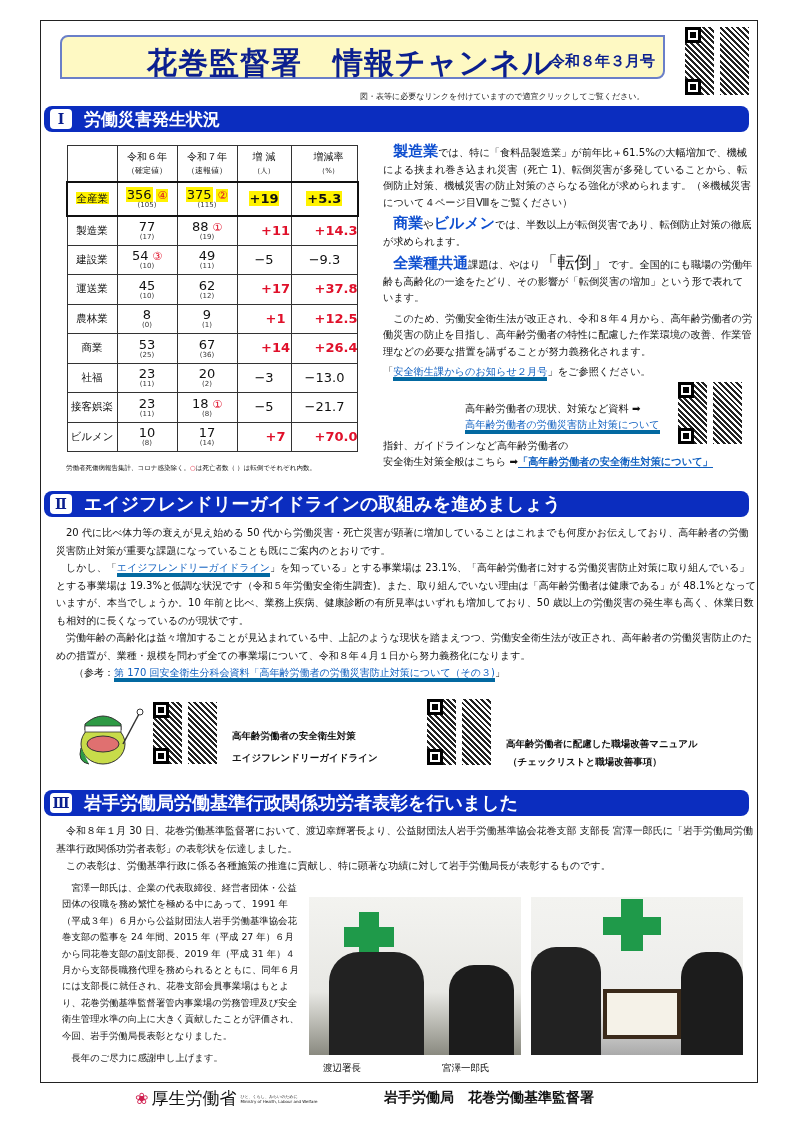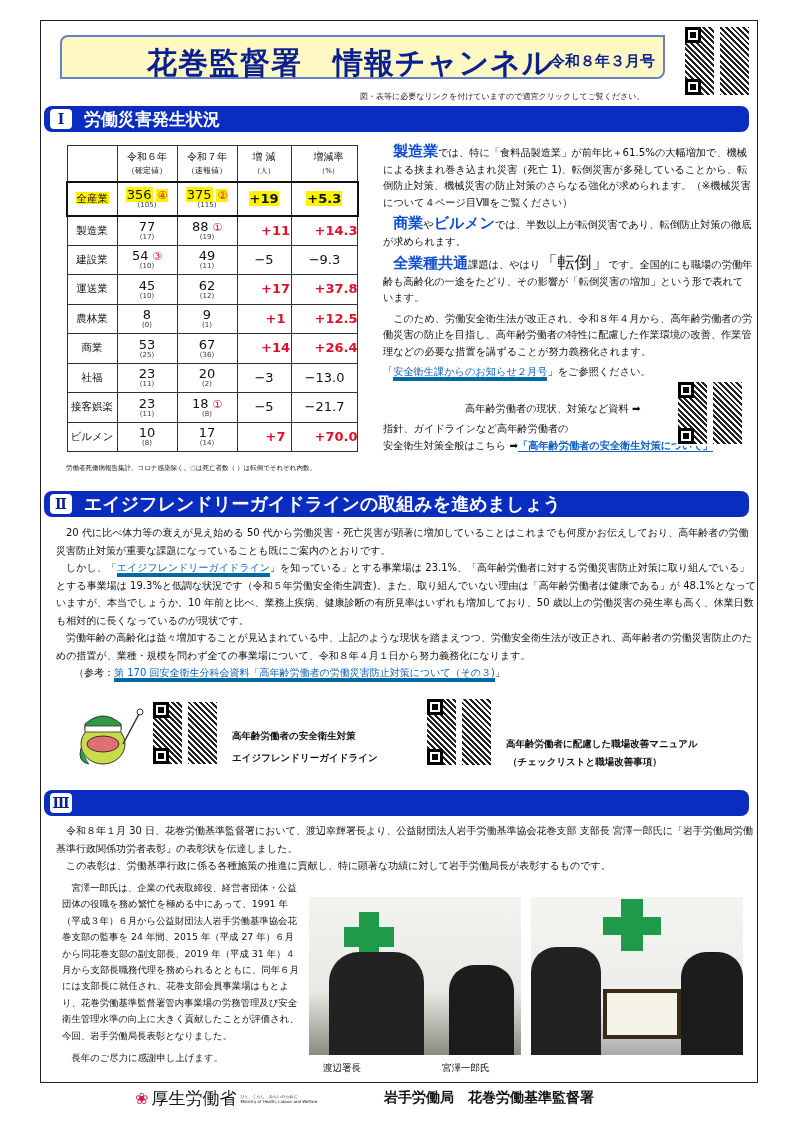--- a/index.html
+++ b/index.html
@@ -148,20 +148,21 @@
   <span>労働者死傷病報告集計、コロナ感染除く。</span><span class="o">○</span><span>は死亡者数（ ）は転倒でそれぞれ内数。</span>
 </div>
 
 <div class="right-col">
   <p><span class="kw">製造業</span><span>では、特に「食料品製造業」が前年比＋61.5%の大幅増加で、機械による挟まれ巻き込まれ災害（死亡 1)、転倒災害が多発していることから、転倒防止対策、機械災害の防止対策のさらなる強化が求められます。（※機械災害について４ページ目Ⅷをご覧ください）</span></p>
   <p><span class="kw">商業</span><span>や</span><span class="kw">ビルメン</span><span>では、半数以上が転倒災害であり、転倒防止対策の徹底が求められます。</span></p>
   <p><span class="kw">全業種共通</span><span>課題は、やはり</span><span class="big">「転倒」</span><span>です。全国的にも職場の労働年齢も高齢化の一途をたどり、その影響が「転倒災害の増加」という形で表れています。</span></p>
   <p style="margin-top:4px">このため、労働安全衛生法が改正され、令和８年４月から、高年齢労働者の労働災害の防止を目指し、高年齢労働者の特性に配慮した作業環境の改善、作業管理などの必要な措置を講ずることが努力義務化されます。</p>
   <div style="margin-top:2px"><span>「</span><span class="link">安全衛生課からのお知らせ２月号</span><span>」をご参照ください。</span></div>
   <div style="margin-left:82px;margin-top:20px">高年齢労働者の現状、対策など資料 ➡</div>
+  <div style="margin-left:82px"><span class="link">高年齢労働者の労働災害防止対策について</span></div>
   <div style="margin-top:4px">指針、ガイドラインなど高年齢労働者の</div>
   <div><span>安全衛生対策全般はこちら ➡</span><span class="linkb">「高年齢労働者の安全衛生対策について」</span></div>
 </div>
 <div class="qr" style="left:676px;top:380px;width:68px;height:66px;"></div>
 
 <div class="sec-bar" style="top:491px;">
   <span class="sec-num">Ⅱ</span>
   <span class="sec-title" style="font-size:18px">エイジフレンドリーガイドラインの取組みを進めましょう</span>
 </div>
 <div class="body-text" style="top:524px;left:56px;">
@@ -182,20 +183,21 @@
 </svg>
 <div class="qr" style="left:151px;top:700px;width:68px;height:66px;"></div>
 <div class="caption" style="left:232px;top:730px;text-align:center;">高年齢労働者の安全衛生対策</div>
 <div class="caption" style="left:232px;top:752px;">エイジフレンドリーガイドライン</div>
 <div class="qr" style="left:425px;top:697px;width:68px;height:70px;"></div>
 <div class="caption" style="left:506px;top:738px;">高年齢労働者に配慮した職場改善マニュアル</div>
 <div class="caption" style="left:508px;top:756px;">（チェックリストと職場改善事項）</div>
 
 <div class="sec-bar" style="top:790px;">
   <span class="sec-num">Ⅲ</span>
+  <span class="sec-title" style="font-size:18px">岩手労働局労働基準行政関係功労者表彰を行いました</span>
 </div>
 <div class="body-text" style="top:822px;left:56px;">
   <p>令和８年１月 30 日、花巻労働基準監督署において、渡辺幸輝署長より、公益財団法人岩手労働基準協会花巻支部 支部長 宮澤一郎氏に「岩手労働局労働基準行政関係功労者表彰」の表彰状を伝達しました。</p>
   <p>この表彰は、労働基準行政に係る各種施策の推進に貢献し、特に顕著な功績に対して岩手労働局長が表彰するものです。</p>
 </div>
 <div class="body-text" style="top:880px;left:62px;width:238px;font-size:9.4px;line-height:16.4px;">
   <p>宮澤一郎氏は、企業の代表取締役、経営者団体・公益団体の役職を務め繁忙を極める中にあって、1991 年（平成３年）６月から公益財団法人岩手労働基準協会花巻支部の監事を 24 年間、2015 年（平成 27 年）６月から同花巻支部の副支部長、2019 年（平成 31 年）４月から支部長職務代理を務められるとともに、同年６月には支部長に就任され、花巻支部会員事業場はもとより、花巻労働基準監督署管内事業場の労務管理及び安全衛生管理水準の向上に大きく貢献したことが評価され、今回、岩手労働局長表彰となりました。</p>
   <p style="margin-top:6px">長年のご尽力に感謝申し上げます。</p>
 </div>
 

